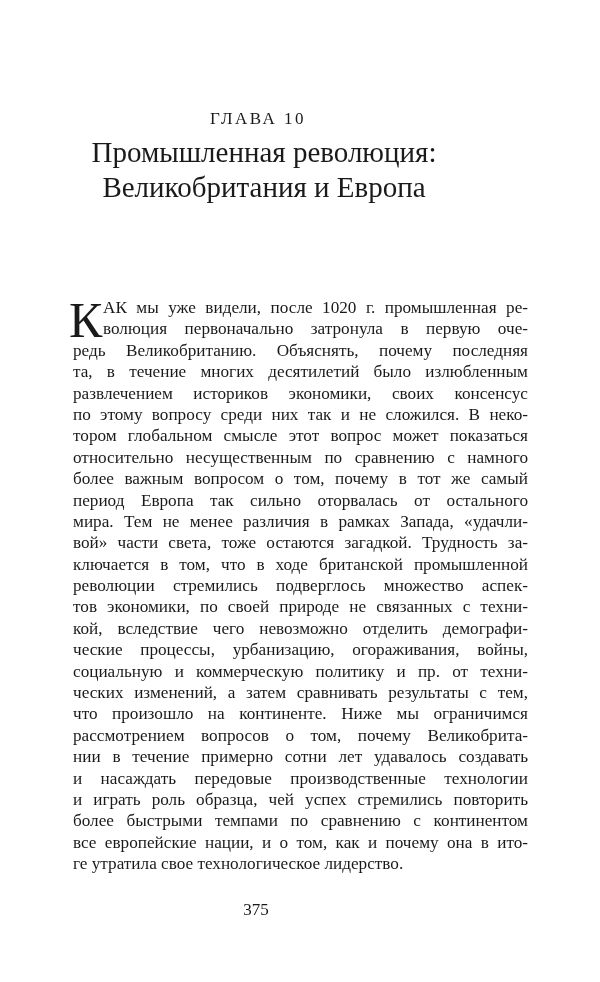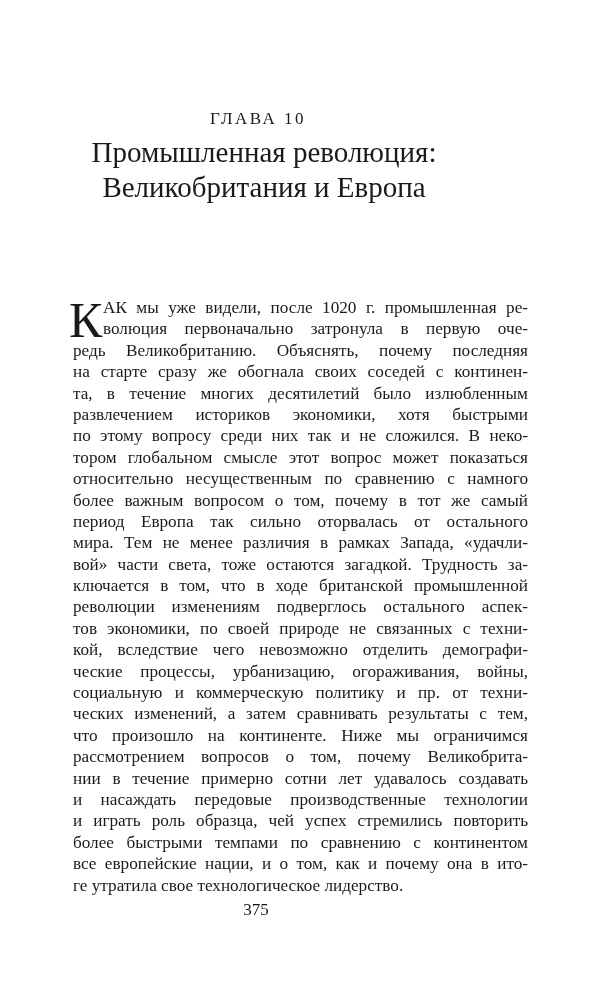--- a/index.html
+++ b/index.html
@@ -25,32 +25,31 @@
 <div class="chapter-title">
   <div>Промышленная революция:</div>
   <div>Великобритания и Европа</div>
 </div>
 
 <div class="body-text">
   <span class="drop-cap">К</span>
   <span class="line indent"><span class="lead">АК</span><span> мы уже видели, после 1020 г. промышленная ре-</span></span>
   <span class="line indent">волюция первоначально затронула в первую оче-</span>
   <span class="line">редь Великобританию. Объяснять, почему последняя</span>
-  <span class="line">на старте сразу же обогнала своих соседей с континен-</span>
   <span class="line">та, в течение многих десятилетий было излюбленным</span>
-  <span class="line">развлечением историков экономики, хотя быстрыми</span>
+  <span class="line">развлечением историков экономики, своих консенсус</span>
   <span class="line">по этому вопросу среди них так и не сложился. В неко-</span>
   <span class="line">тором глобальном смысле этот вопрос может показаться</span>
   <span class="line">относительно несущественным по сравнению с намного</span>
   <span class="line">более важным вопросом о том, почему в тот же самый</span>
   <span class="line">период Европа так сильно оторвалась от остального</span>
   <span class="line">мира. Тем не менее различия в рамках Запада, «удачли-</span>
   <span class="line">вой» части света, тоже остаются загадкой. Трудность за-</span>
   <span class="line">ключается в том, что в ходе британской промышленной</span>
-  <span class="line">революции изменениям подверглось остального аспек-</span>
+  <span class="line">революции стремились подверглось множество аспек-</span>
   <span class="line">тов экономики, по своей природе не связанных с техни-</span>
   <span class="line">кой, вследствие чего невозможно отделить демографи-</span>
   <span class="line">ческие процессы, урбанизацию, огораживания, войны,</span>
   <span class="line">социальную и коммерческую политику и пр. от техни-</span>
   <span class="line">ческих изменений, а затем сравнивать результаты с тем,</span>
   <span class="line">что произошло на континенте. Ниже мы ограничимся</span>
   <span class="line">рассмотрением вопросов о том, почему Великобрита-</span>
   <span class="line">нии в течение примерно сотни лет удавалось создавать</span>
   <span class="line">и насаждать передовые производственные технологии</span>
   <span class="line">и играть роль образца, чей успех стремились повторить</span>

